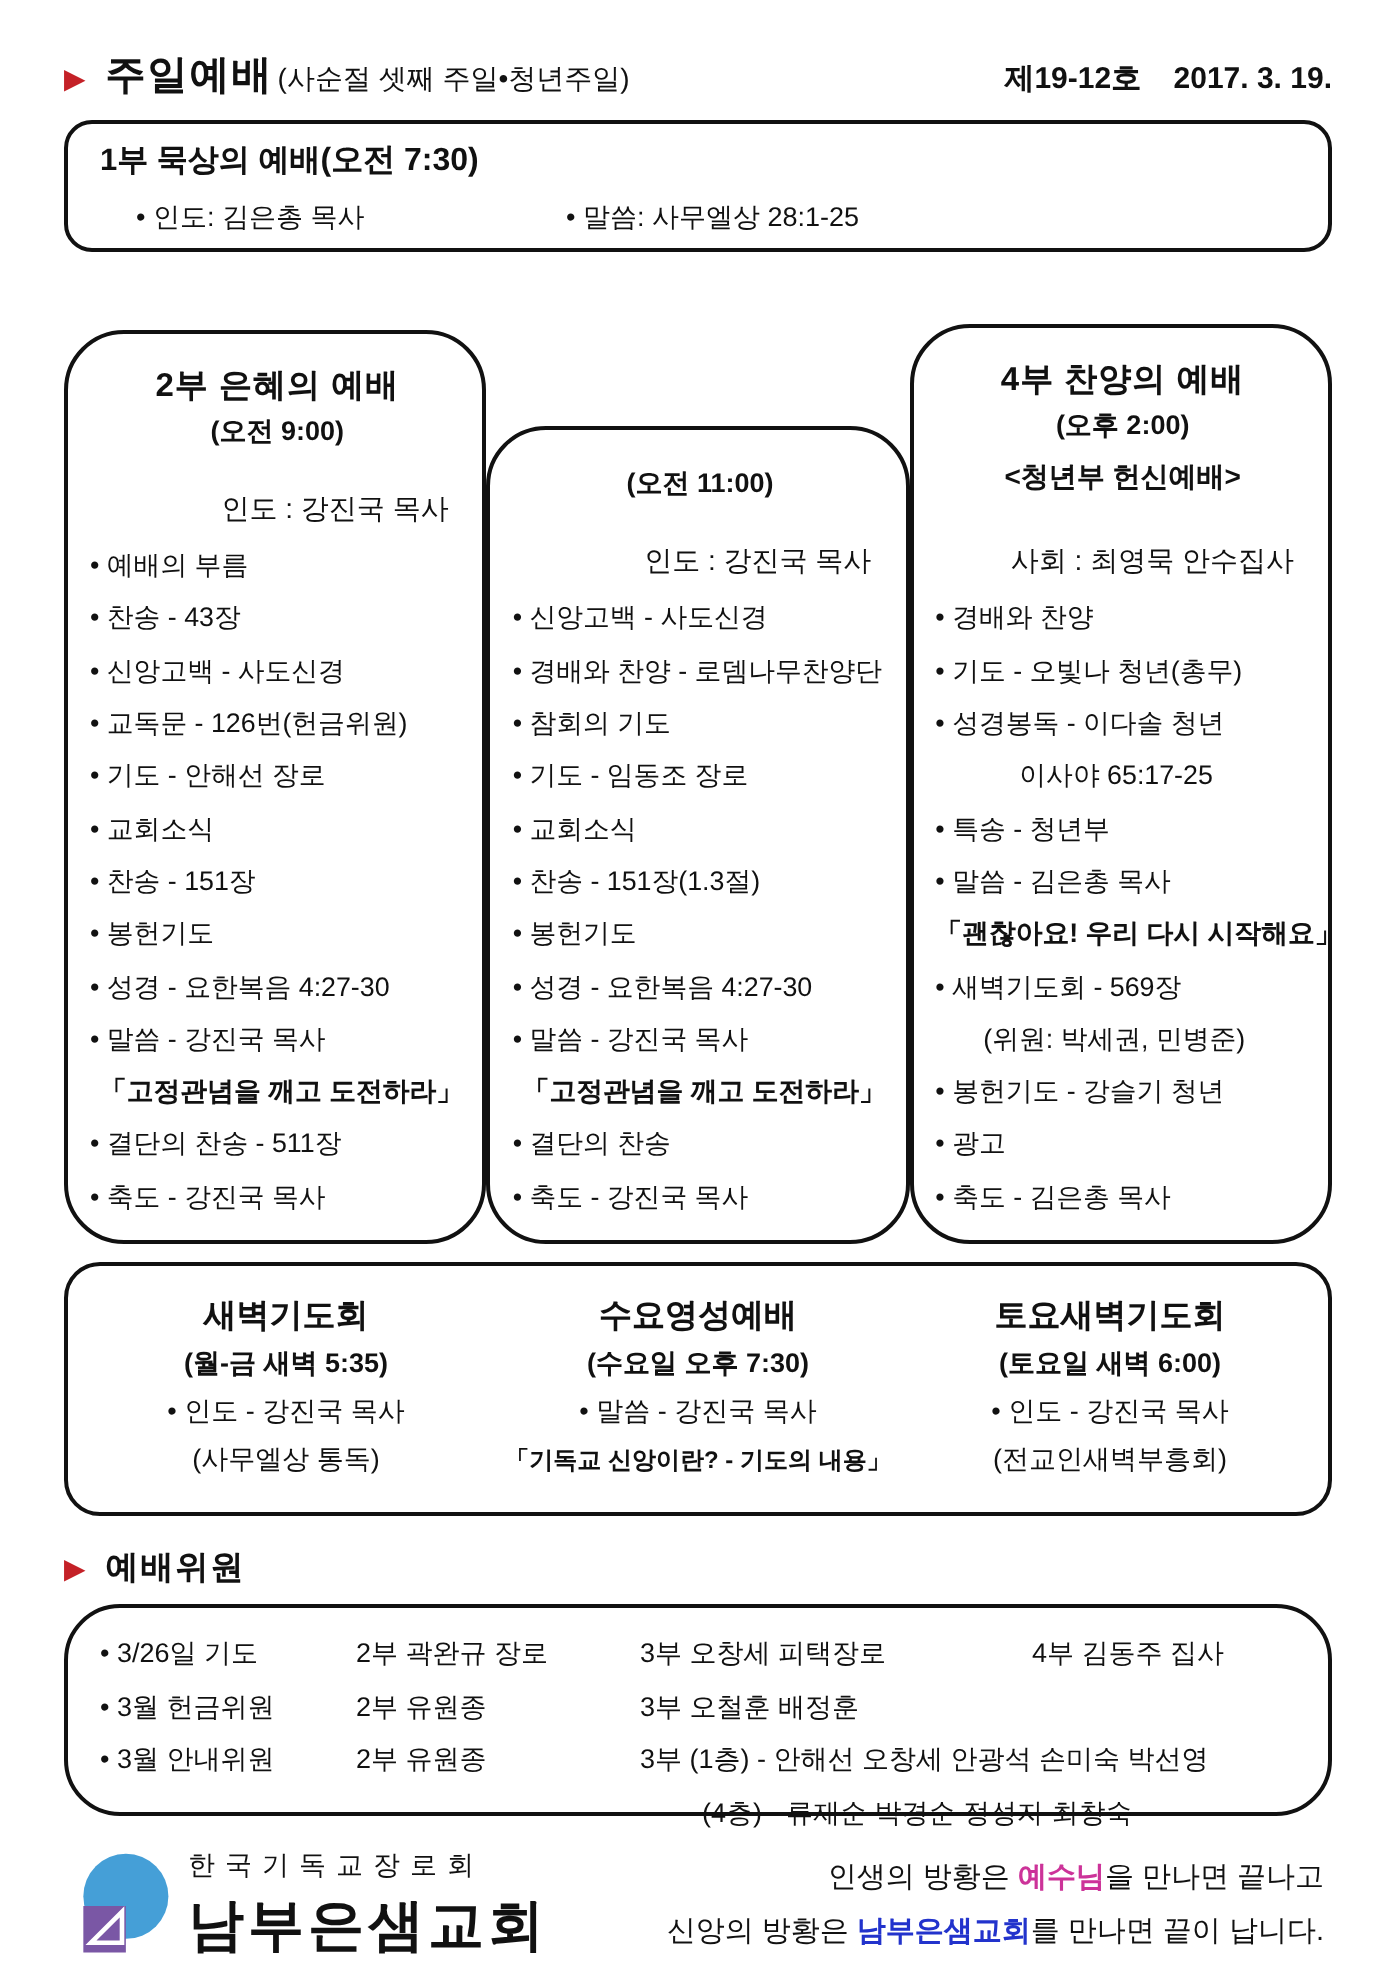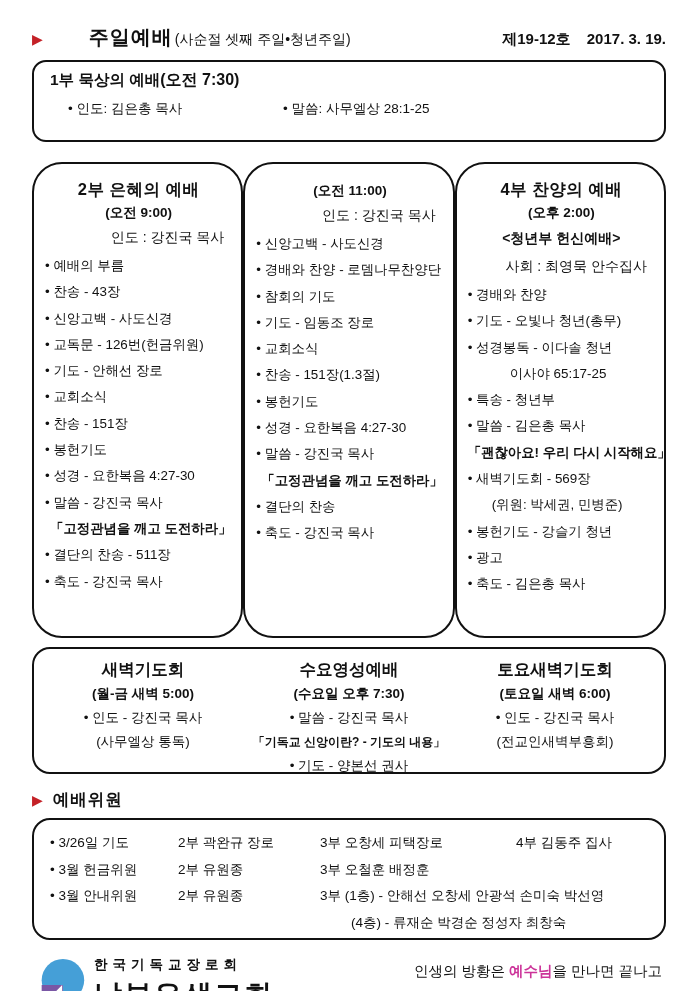--- a/index.html
+++ b/index.html
@@ -16,83 +16,83 @@
     width:698px;height:991px;
     font-family:"Liberation Sans","DejaVu Sans",sans-serif;
     color:var(--ink);
     overflow:hidden;
   }
   .page{padding:24px 32px 0 32px;width:698px;}
 
   
   .hdr{display:flex;align-items:baseline;}
   .arrow{color:var(--accent-red);font-size:14px;margin-right:10px;line-height:1;}
-  .hdr-title{font-weight:bold;font-size:20px;letter-spacing:1px;margin-left:36px;}
+  .hdr-title{font-weight:bold;font-size:20px;letter-spacing:1px;}
   .hdr-sub{font-size:14px;margin-left:2px;}
   .hdr-right{margin-left:auto;font-weight:bold;font-size:15px;white-space:nowrap;}
   .hdr-right span{margin-left:12px;}
 
   
   .box1{
     margin-top:9px;border:2px solid var(--ink);border-radius:14px;
-    padding:8px 16px 12px 16px;height:82px;
+    padding:8px 16px 12px 16px;height:66px;
   }
   .box1-titleline{display:flex;align-items:baseline;}
   .box1-title{font-weight:bold;font-size:15.5px;}
   .box1-time{font-weight:bold;font-size:16px;}
   .box1-row{display:flex;margin-top:9px;padding-left:18px;font-size:13.5px;}
   .box1-row .cell1{width:215px;}
 
   
-  .cols{display:flex;margin-top:20px;height:476px;}
+  .cols{display:flex;margin-top:20px;height:476px;align-items:flex-end;}
   .svc{
     flex:1;border:2px solid var(--ink);border-radius:30px;
     padding:15px 9px 8px 11px;overflow:hidden;
   }
   .svc-title{text-align:center;font-weight:bold;font-size:16.5px;letter-spacing:0.5px;}
   .svc-time{text-align:center;font-weight:bold;font-size:13.5px;margin-top:3px;}
   .svc-sub{text-align:center;font-weight:bold;font-size:14px;line-height:26px;margin-top:3px;}
-  .svc-leader{text-align:right;font-size:14px;line-height:26px;margin-top:2px;padding-right:8px;}
+  .svc-leader{text-align:right;font-size:14px;line-height:26px;margin-top:16px;padding-right:8px;}
   .svc ul{list-style:none;margin-top:3px;}
   .svc li{font-size:13.4px;line-height:26.3px;white-space:nowrap;}
   .li-q{font-weight:bold;padding-left:5px;}
   .li-q2{font-weight:bold;}
   .li-d{padding-left:8px;}
   .li-i{padding-left:42px;}
   .li-i2{padding-left:24px;}
 
   
   .meetings{
     margin-top:9px;border:2px solid var(--ink);border-radius:18px;
-    height:127px;display:flex;padding:10px 6px;
+    height:127px;display:flex;padding:10px 6px;align-items:center;
   }
   .meet{flex:1;text-align:center;}
   .meet-title{font-weight:bold;font-size:16.5px;}
   .meet-time{font-weight:bold;font-size:13.5px;margin-top:4px;}
   .meet-line{font-size:13.5px;line-height:24px;}
   .meet-lines{margin-top:3px;}
   .mline-q{font-weight:bold;font-size:12px;}
 
   
   .sec-hdr{display:flex;align-items:center;margin-top:15px;}
   .sec-title{font-weight:bold;font-size:16.5px;letter-spacing:1px;}
   .committee-box{
-    margin-top:7px;border:2px solid var(--ink);border-radius:18px;
-    padding:10px 16px;height:122px;
+    margin-top:7px;border:2px solid var(--ink);border-radius:28px;
+    padding:10px 16px;height:106px;
   }
   .committee-row{display:grid;grid-template-columns:128px 142px 1fr 132px;font-size:13.5px;line-height:26.5px;}
   .committee-row .cell{white-space:nowrap;}
   .cell.indent{padding-left:31px;}
 
   
   .footer{display:flex;margin-top:16px;align-items:center;}
   .logo{display:flex;align-items:center;}
   .logo-mark{width:58px;height:58px;flex:0 0 auto;}
   .logo-text{margin-left:4px;}
-  .logo-top{font-weight:bold;font-size:13.5px;letter-spacing:5px;}
+  .logo-top{font-weight:normal;font-size:13.5px;letter-spacing:5px;}
   .logo-main{font-weight:bold;font-size:28px;letter-spacing:2px;margin-top:2px;}
   .slogan{margin-left:auto;text-align:right;font-size:14.5px;line-height:27px;padding-right:4px;}
   .sp-magenta{color:var(--magenta);font-weight:bold;}
   .sp-blue{color:var(--blue);font-weight:bold;}
 </style>
 </head>
 <body>
 
 <div class="page">
 
@@ -174,33 +174,32 @@
           <li class="li-b">• 봉헌기도 - 강슬기 청년</li>
           <li class="li-b">• 광고</li>
           <li class="li-b">• 축도 - 김은총 목사</li>
         </ul>
       </div>
     </div>
 
   <div class="meetings">
       <div class="meet">
         <div class="meet-title">새벽기도회</div>
-        <div class="meet-time">(월-금 새벽 5:00)</div>
+        <div class="meet-time">(월-금 새벽 5:35)</div>
         <div class="meet-lines">
           <div class="meet-line">• 인도 - 강진국 목사</div>
           <div class="meet-line">(사무엘상 통독)</div>
         </div>
       </div>
       <div class="meet">
         <div class="meet-title">수요영성예배</div>
         <div class="meet-time">(수요일 오후 7:30)</div>
         <div class="meet-lines">
           <div class="meet-line">• 말씀 - 강진국 목사</div>
           <div class="meet-line mline-q">「기독교 신앙이란? - 기도의 내용」</div>
-          <div class="meet-line">• 기도 - 양본선 권사</div>
         </div>
       </div>
       <div class="meet">
         <div class="meet-title">토요새벽기도회</div>
         <div class="meet-time">(토요일 새벽 6:00)</div>
         <div class="meet-lines">
           <div class="meet-line">• 인도 - 강진국 목사</div>
           <div class="meet-line">(전교인새벽부흥회)</div>
         </div>
       </div>

